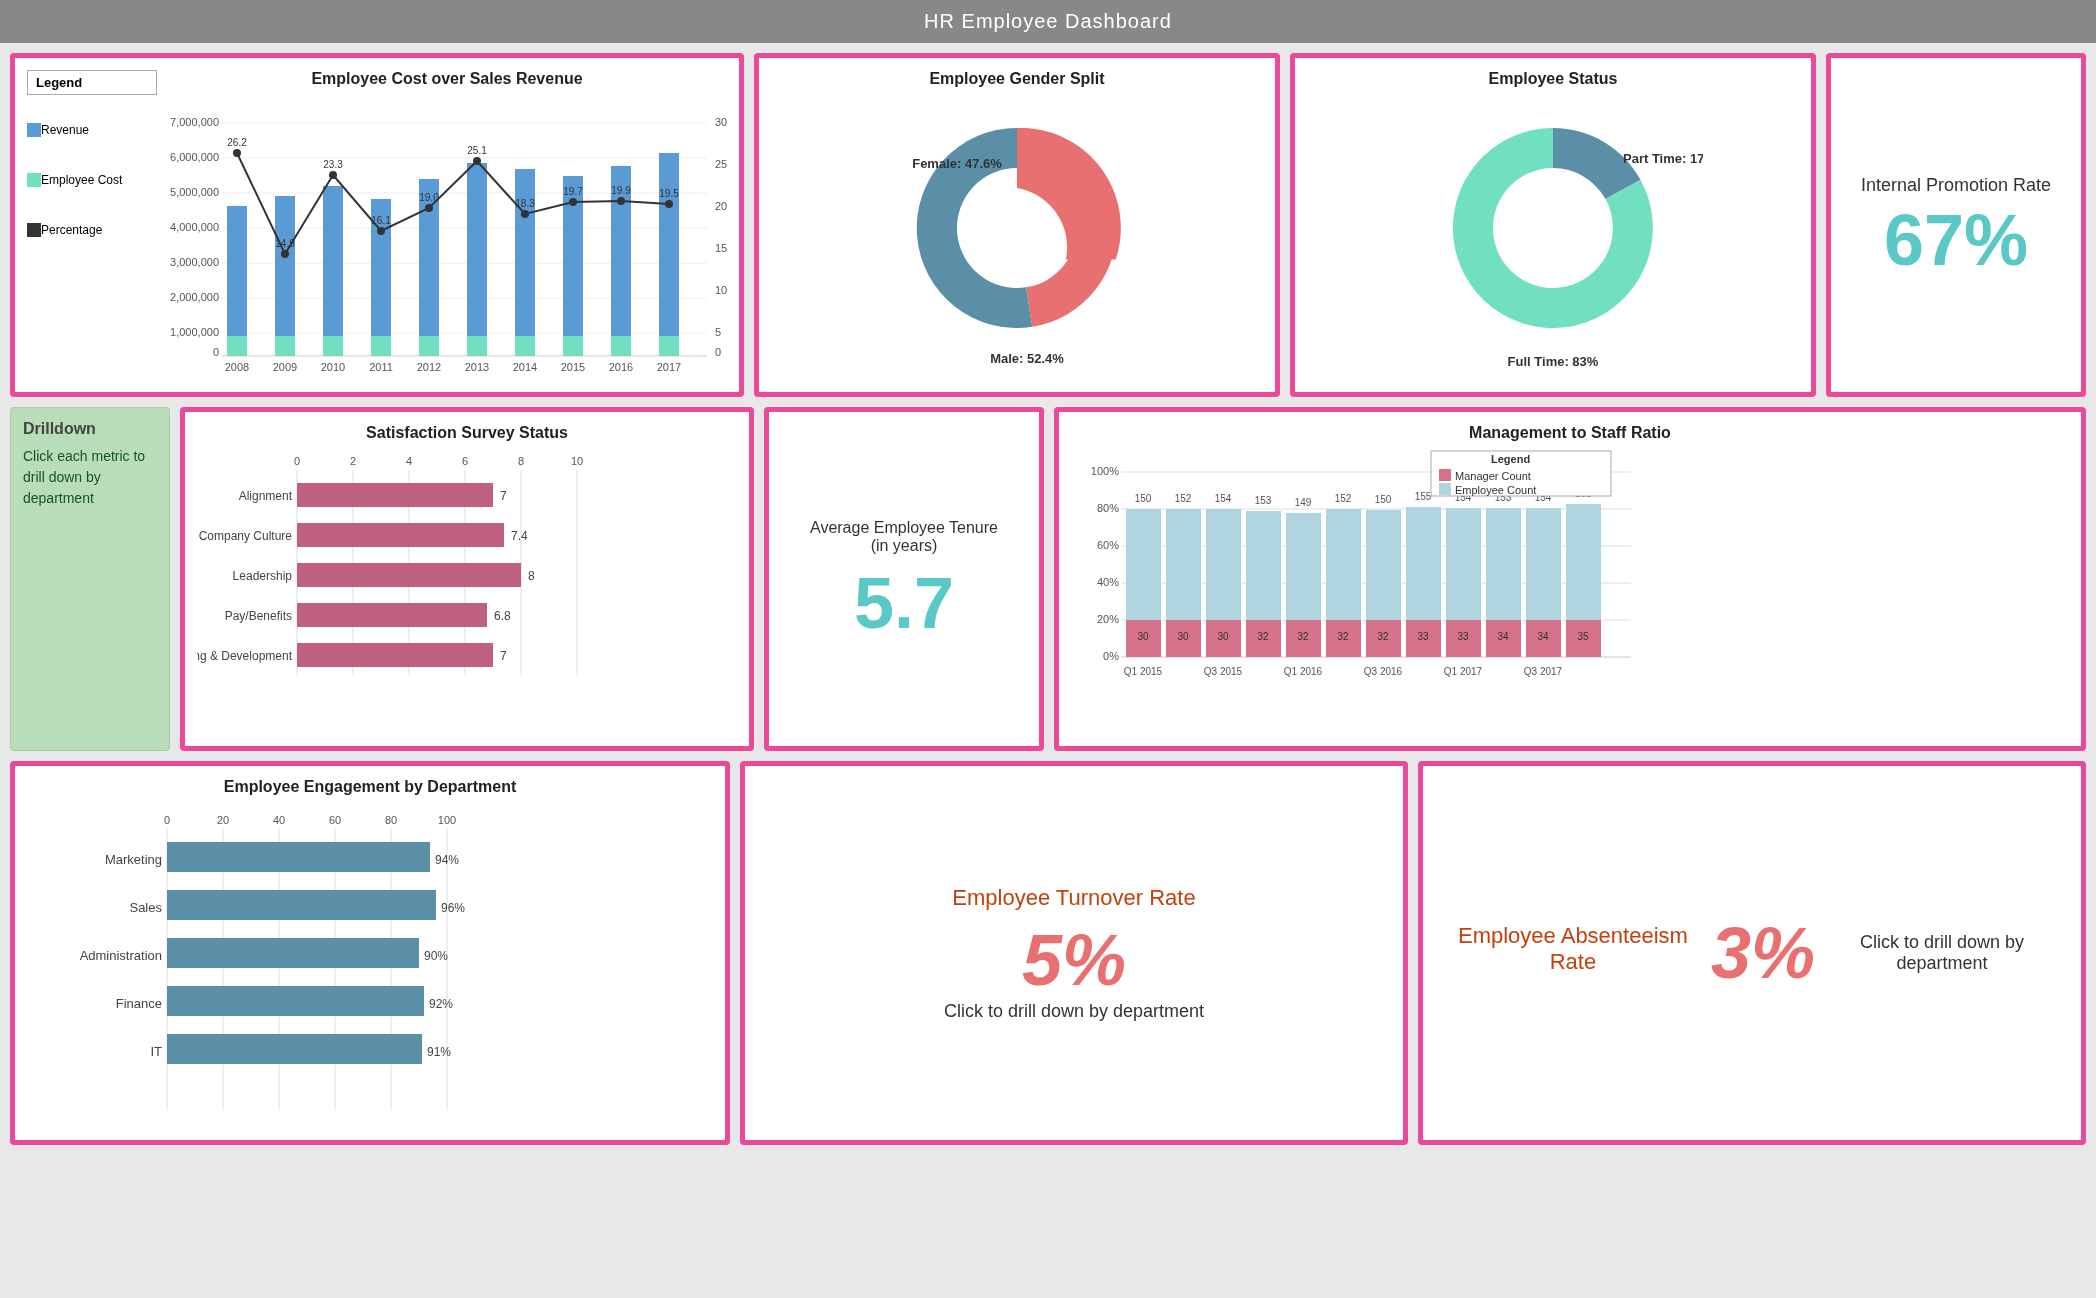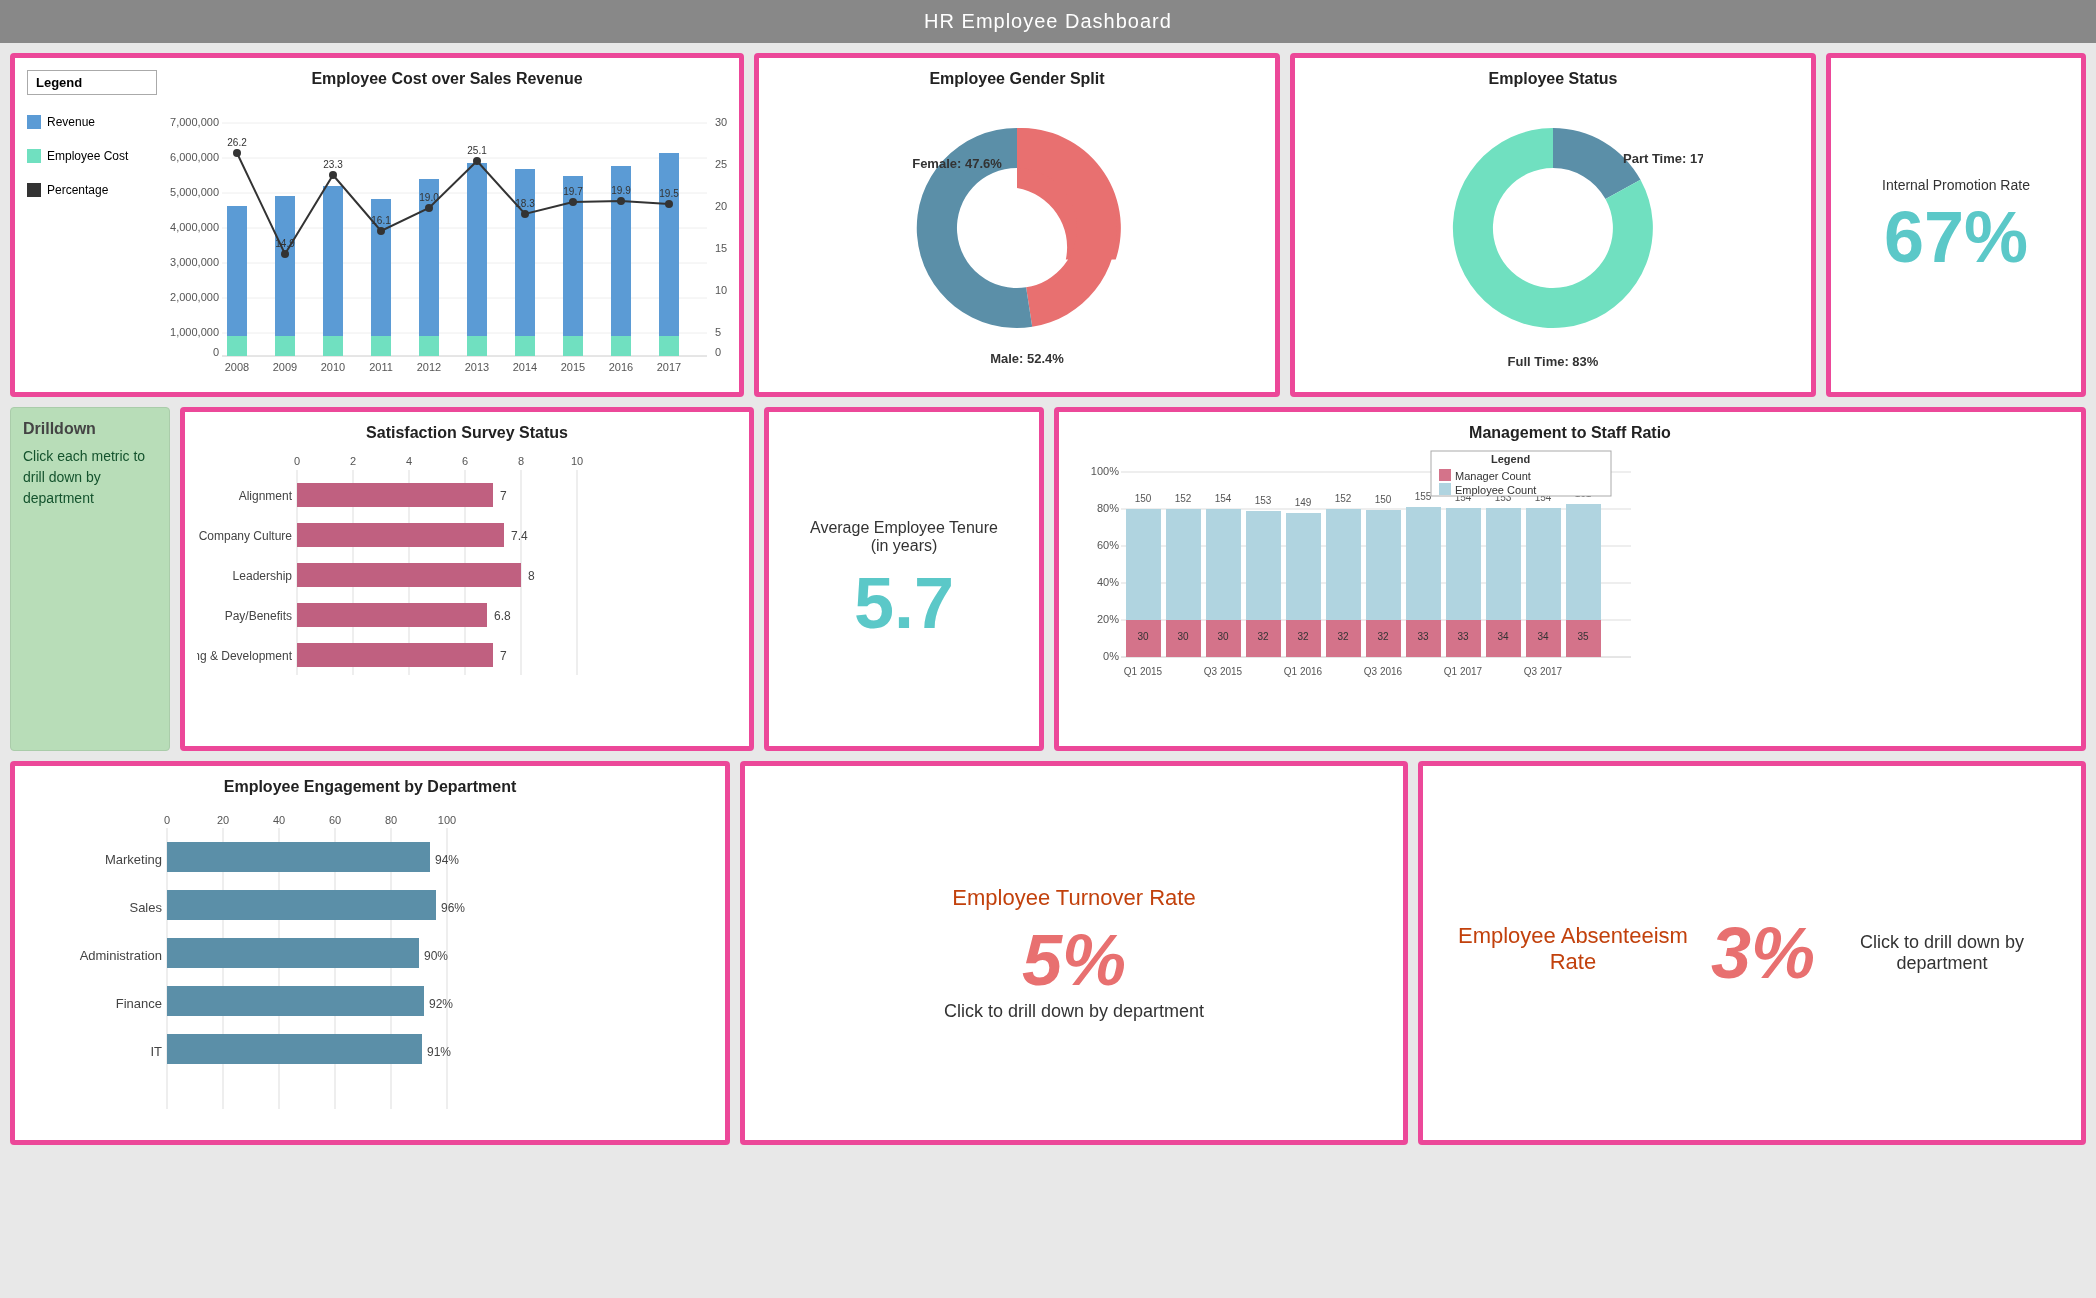--- a/index.html
+++ b/index.html
@@ -64,23 +64,22 @@
       display: inline-block;
       margin-bottom: 8px;
       font-size: 12px;
       font-weight: bold;
       background: white;
     }
     
     .legend-item {
       display: flex;
       align-items: center;
-      gap: 6px;
       font-size: 12px;
-      margin: 8px 0;
+      margin: 16px 0;
     }
     
     .legend-color {
       width: 14px;
       height: 14px;
       display: inline-block;
     }
     
     
     svg text { font-family: Arial, sans-serif; }
@@ -94,21 +93,21 @@
     }
     
     .big-number-red {
       font-size: 72px;
       font-weight: bold;
       color: #e87070;
       font-style: italic;
     }
     
     .promotion-rate-label {
-      font-size: 14px;
+      font-size: 18px;
       color: #333;
       margin-bottom: 8px;
     }
     
     .tenure-label {
       font-size: 16px;
       color: #333;
       text-align: center;
       margin-bottom: 12px;
     }

